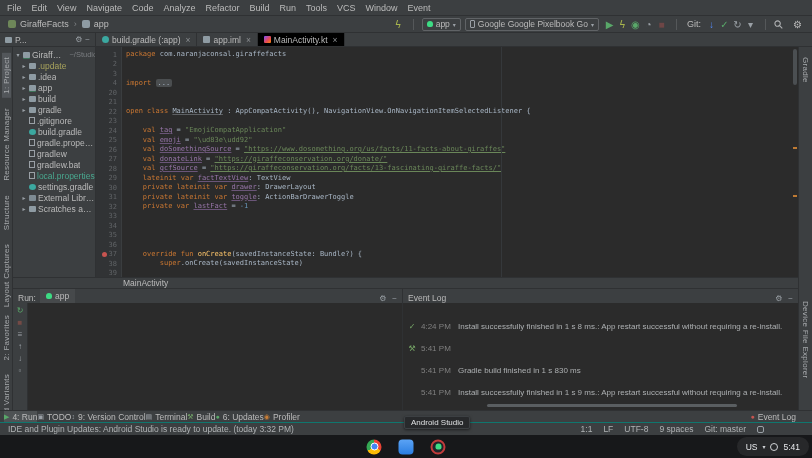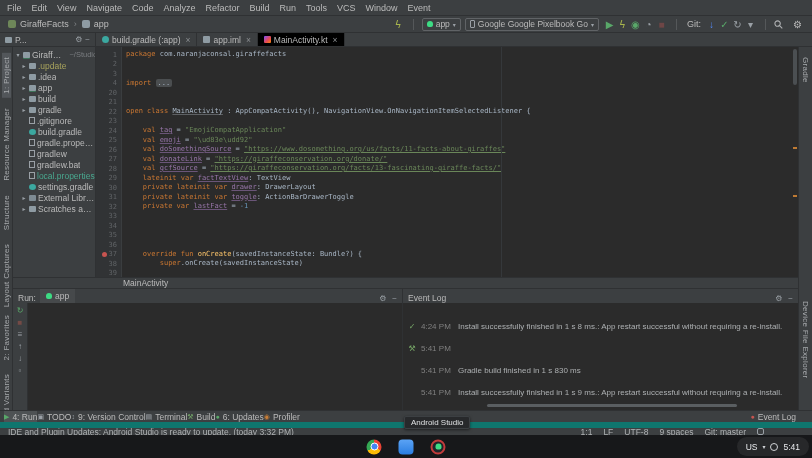--- a/index.html
+++ b/index.html
@@ -92,21 +92,21 @@
 .ev-ic{width:10px;text-align:center;color:#77a767;flex:none}
 .ev-time{color:#808080;flex:none;width:33px}
 .ev-text{color:#adb0b2;overflow:hidden}
 #ev-hscroll{position:absolute;bottom:3px;left:84px;width:250px;height:3px;border-radius:2px;background:#5a5e61}
 #bottombar{top:410px;height:12px;border-top:1px solid #2f3133;font-size:8.5px;padding:0 4px;gap:1px}
 #bb-left{display:flex;height:100%;align-items:stretch}
 .bb-item{display:flex;align-items:center;gap:3px;padding:0 0}
 .bb-item.active{background:#4e5254}
 .bb-glyph{font-size:7px}
 #bb-right{margin-left:auto;margin-right:12px;display:flex;align-items:center;gap:3px}
-#statusbar{top:422px;height:13px;border-top:6px solid #0f766e;font-size:8.5px;padding:0 8px;color:#b0b3b5}
+#statusbar{top:422px;height:13px;border-top:1px solid #0f766e;font-size:8.5px;padding:0 8px;color:#b0b3b5}
 #status-right{margin-left:auto;display:flex;gap:11px;margin-right:40px;align-items:center}
 .st-ring{width:7px;height:7px;border:1px solid #9aa0a6;border-radius:2px;display:inline-block}
 #shelf{top:435px;height:23px;background:#17181a}
 #shelf-center{position:absolute;left:50%;top:50%;transform:translate(-50%,-50%);display:flex;gap:17px;align-items:center}
 .shelf-icon{width:15px;height:15px;border-radius:50%;position:relative}
 #chrome-icon{background:conic-gradient(#EA4335 0 33%,#FBBC05 0 66%,#34A853 0 100%)}
 #chrome-icon:after{content:"";position:absolute;inset:3.5px;border-radius:50%;background:#4285F4;border:1.5px solid #fff}
 #files-icon{border-radius:4px;background:linear-gradient(180deg,#5BA3F5,#2A7DE1)}
 #studio-icon{background:#20262b;border:2px solid #C43C3C;display:flex;align-items:center;justify-content:center}
 #studio-icon .robot{width:6px;height:6px;background:#3DDC84;border-radius:50% 50% 2px 2px}

